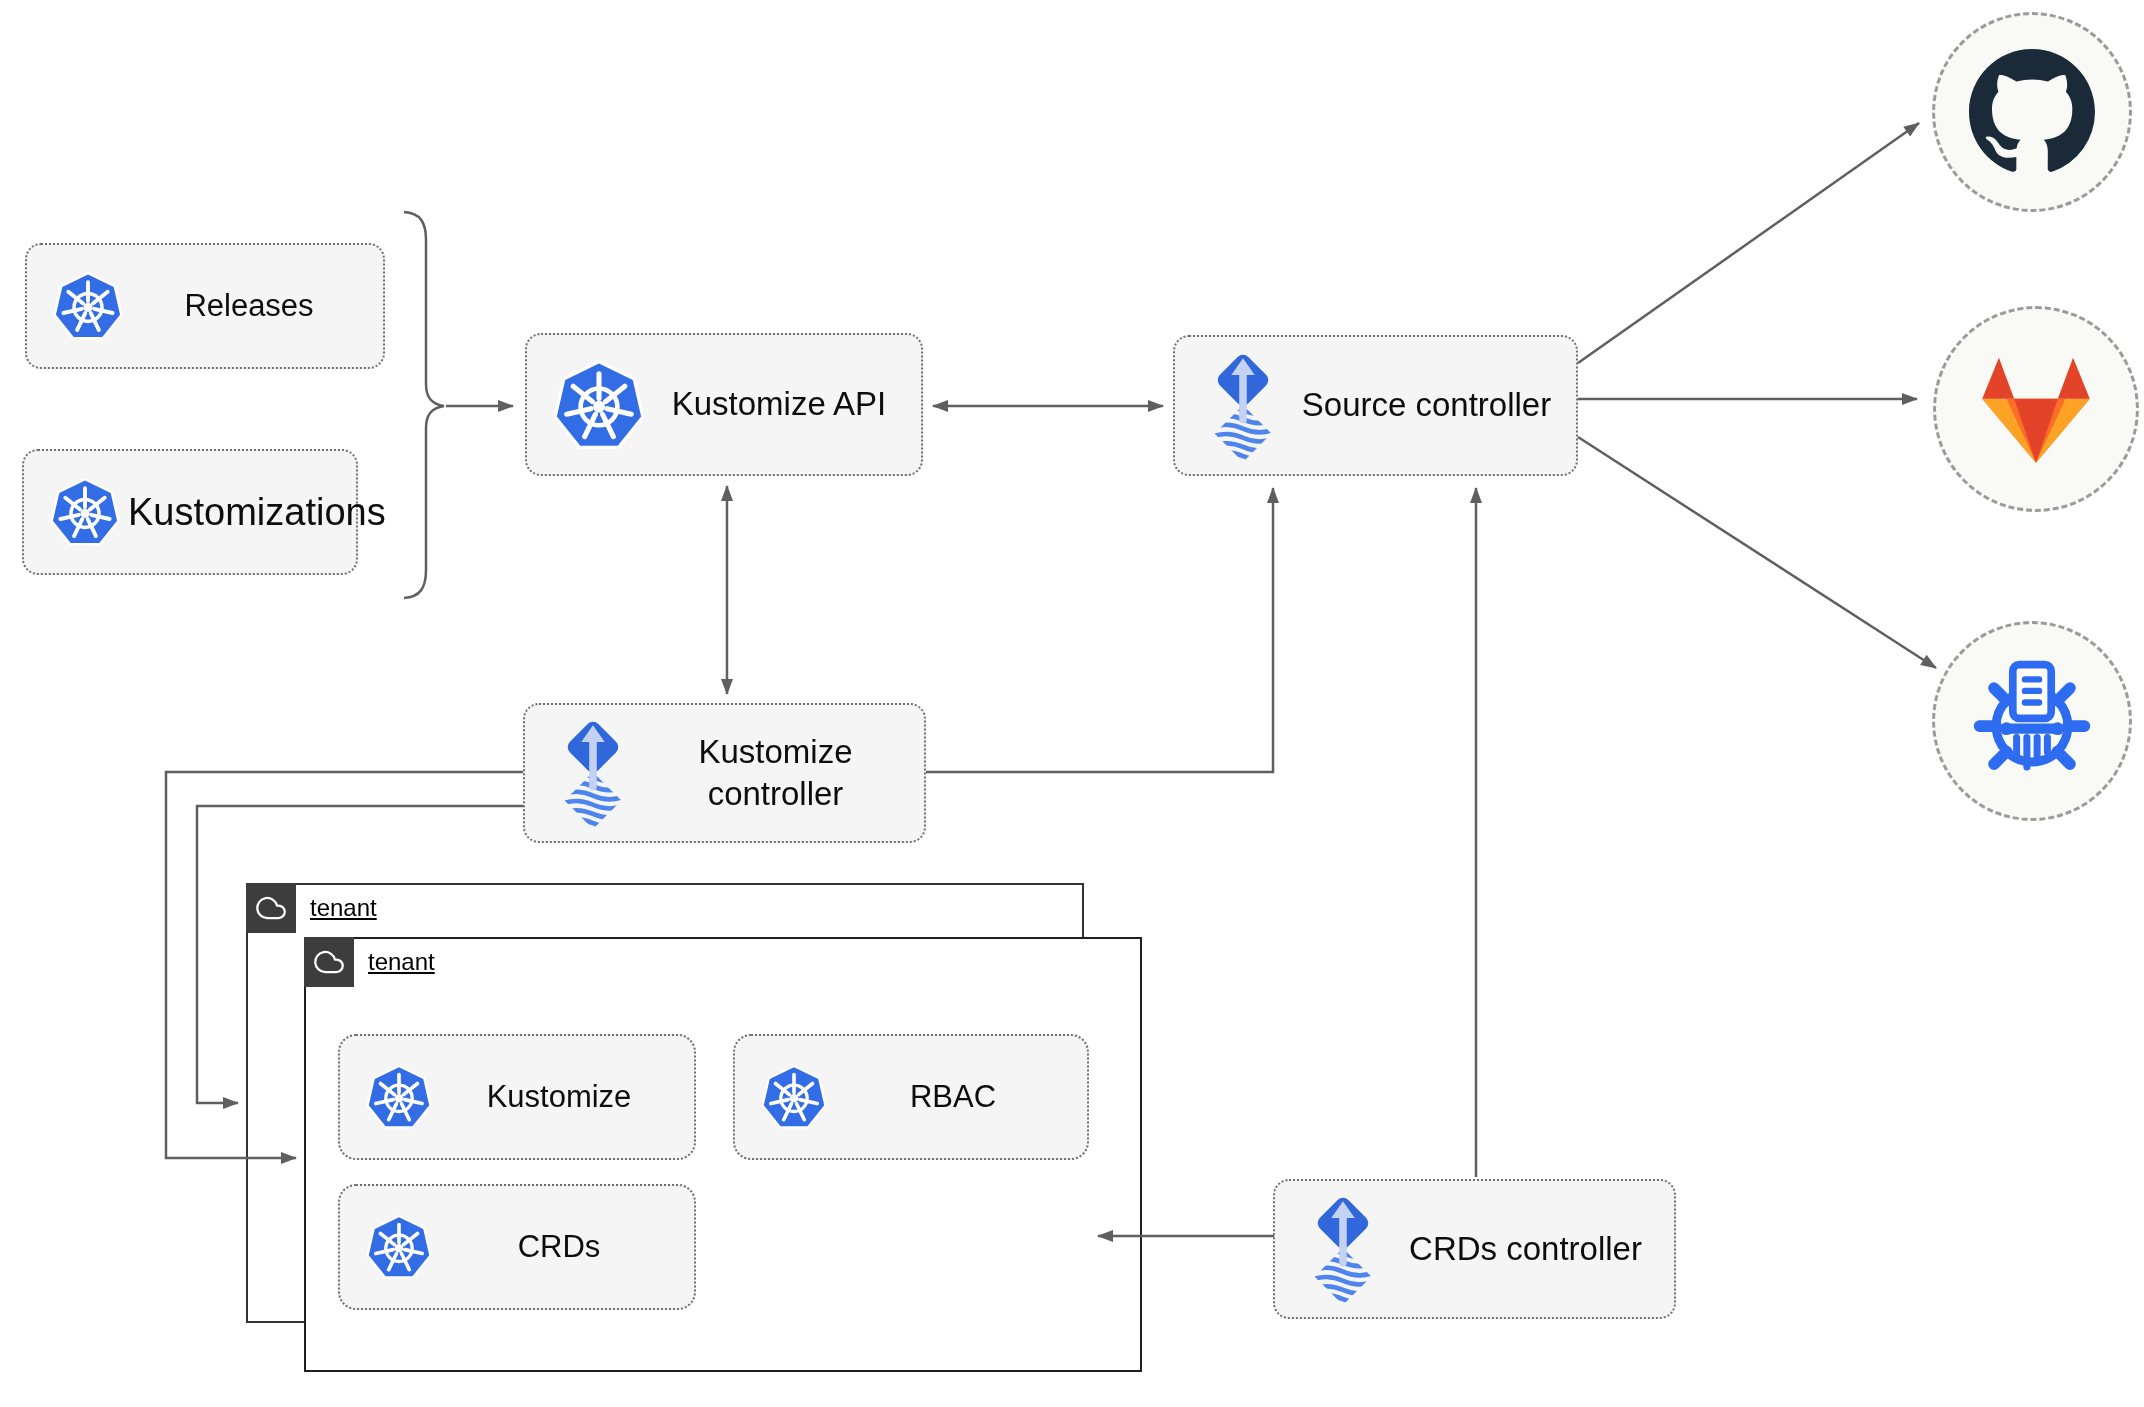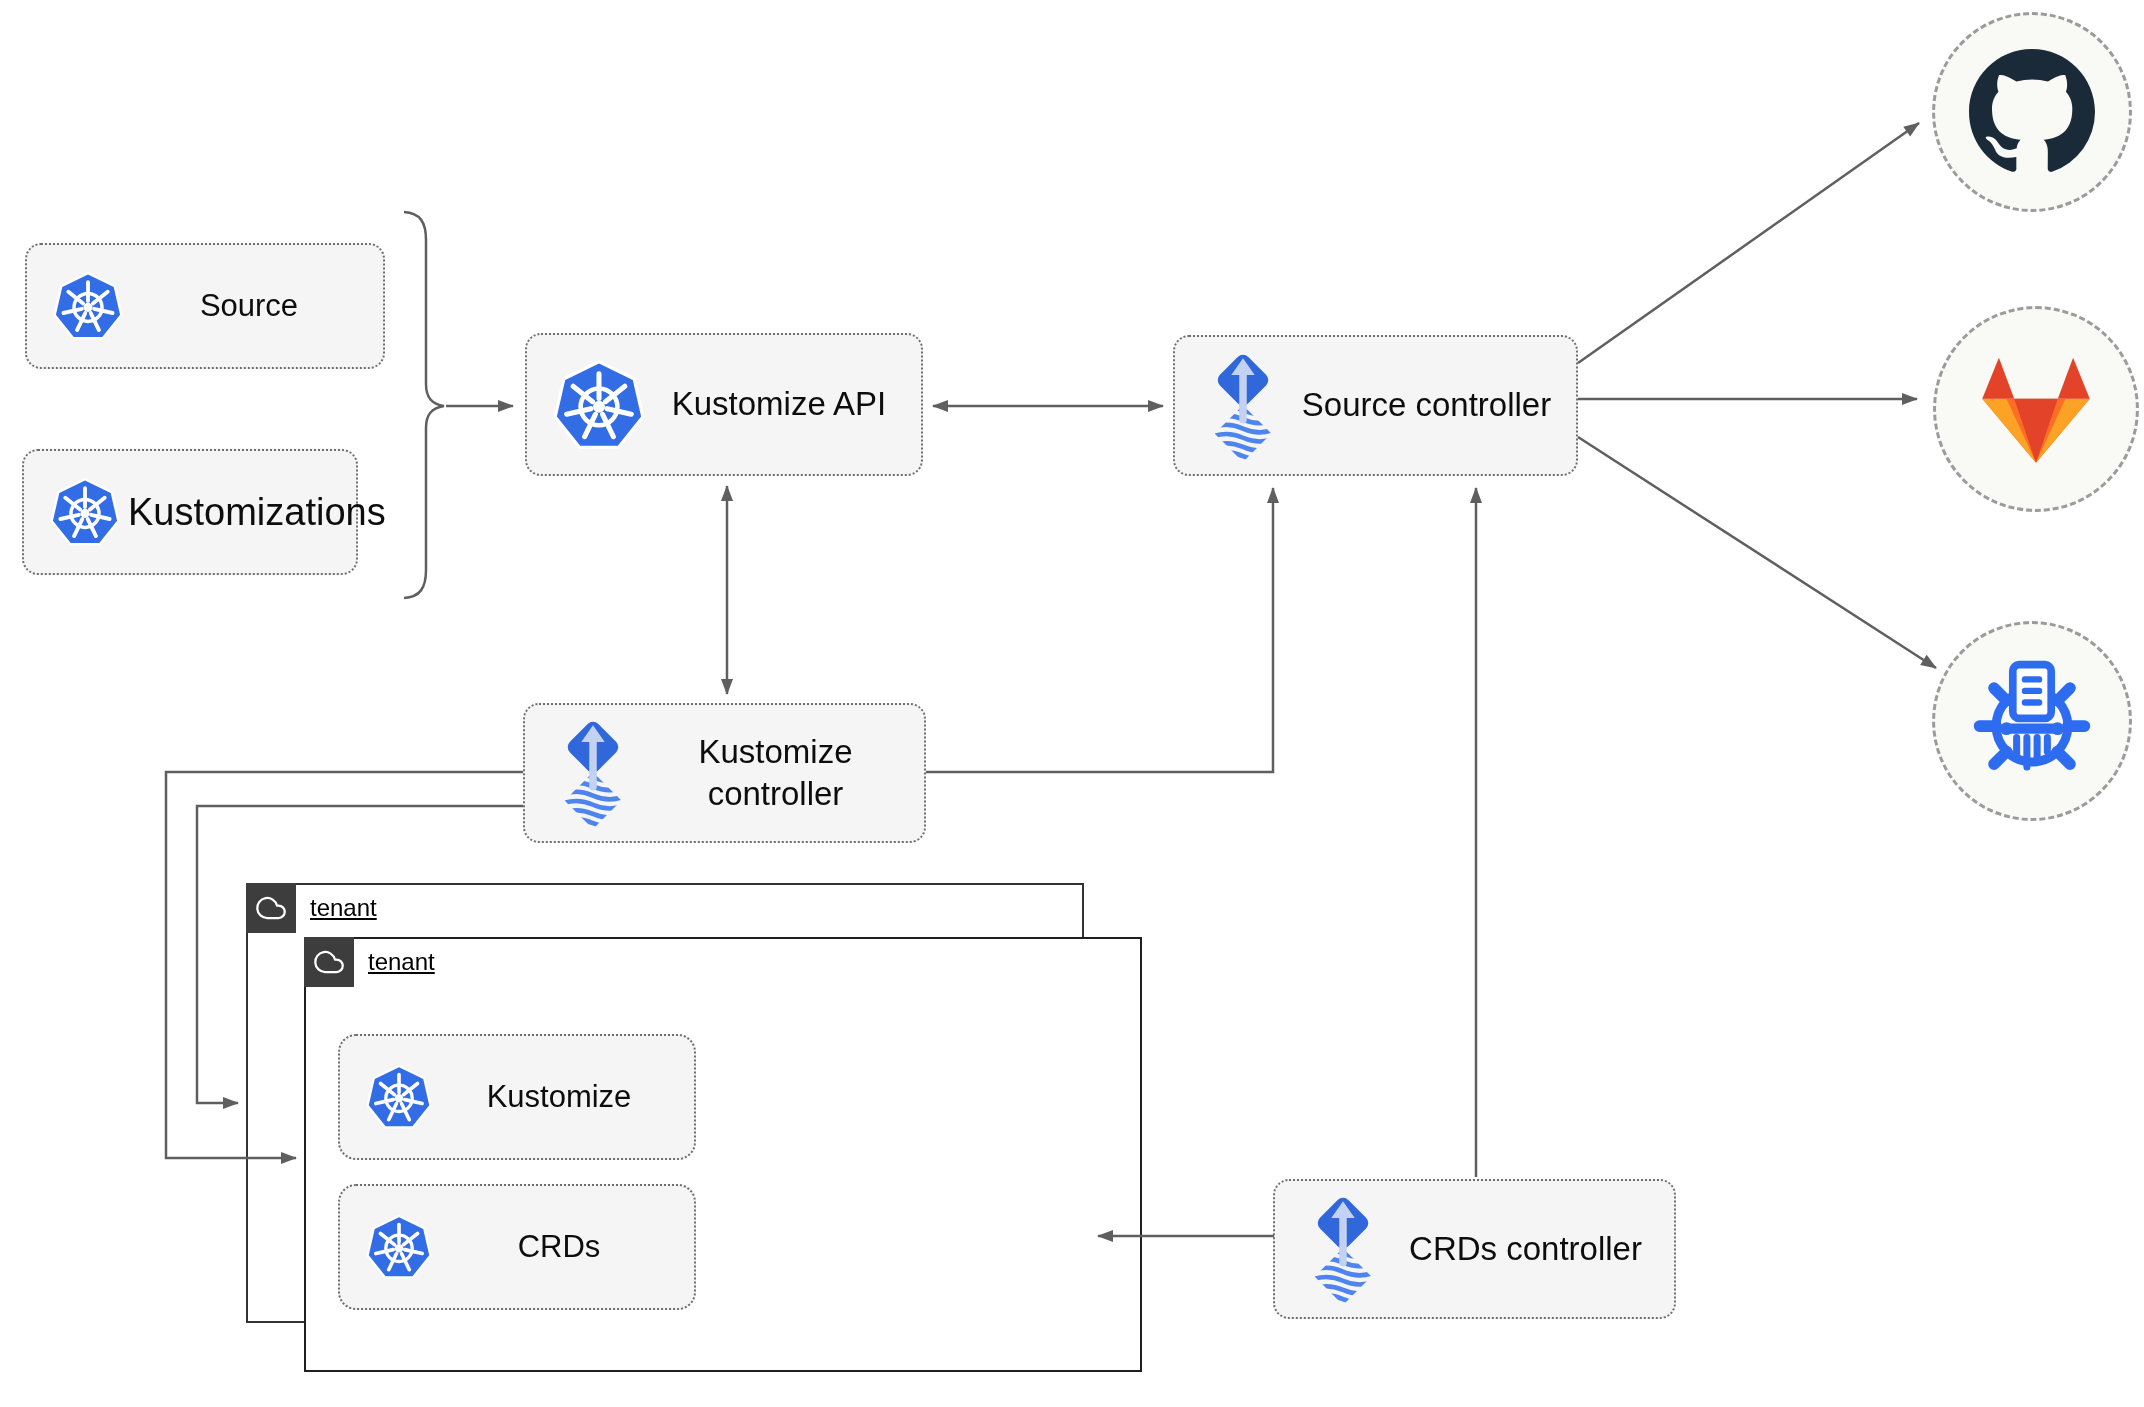--- a/index.html
+++ b/index.html
@@ -131,36 +131,44 @@
   </div>
 
   <div class="node sub" style="left:338px; top:1034px; width:358px; height:126px;">
     <span class="nicon">
         <svg width="66" height="66">
           <use href="#sym-k8s"></use>
         </svg>
       </span>
     <span class="nlabel">Kustomize</span>
   </div>
+  <div class="node sub" style="left:733px; top:1034px; width:356px; height:126px;">
+    <span class="nicon">
+        <svg width="66" height="66">
+          <use href="#sym-k8s"></use>
+        </svg>
+      </span>
+    <span class="nlabel">RBAC</span>
+  </div>
   <div class="node sub" style="left:338px; top:1184px; width:358px; height:126px;">
     <span class="nicon">
         <svg width="66" height="66">
           <use href="#sym-k8s"></use>
         </svg>
       </span>
     <span class="nlabel">CRDs</span>
   </div>
 
   <div class="node crd" style="left:25px; top:243px; width:360px; height:126px;">
     <span class="nicon">
         <svg width="70" height="70">
           <use href="#sym-k8s"></use>
         </svg>
       </span>
-    <span class="nlabel">Source</span>
+    <span class="nlabel">Releases</span>
   </div>
   <div class="node crd" style="left:22px; top:449px; width:336px; height:126px;">
     <span class="nicon">
         <svg width="70" height="70">
           <use href="#sym-k8s"></use>
         </svg>
       </span>
     <span class="nlabel" style="font-size:38px;">Kustomizations</span>
   </div>
 

